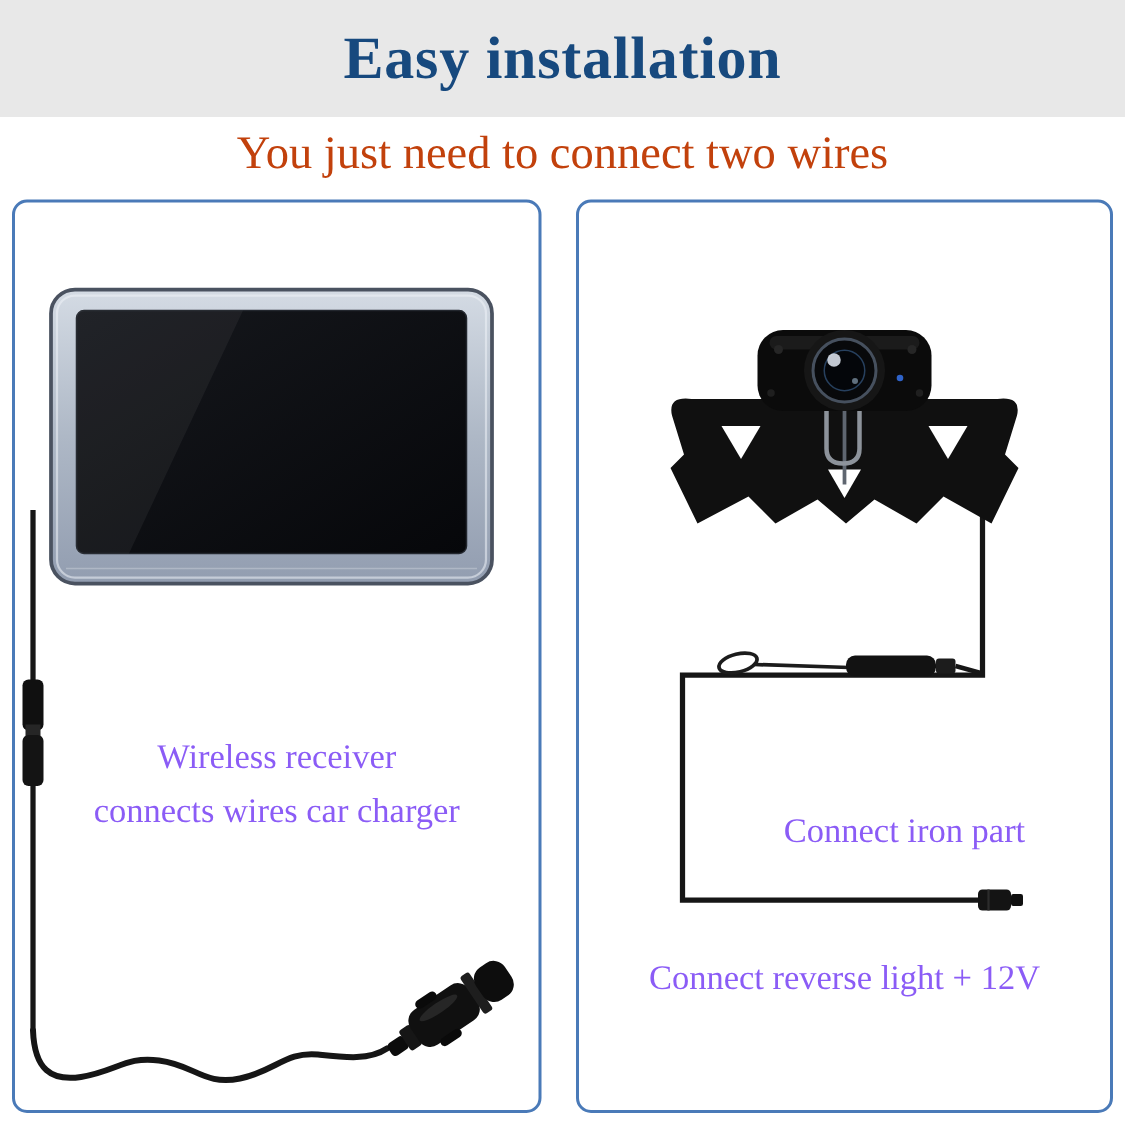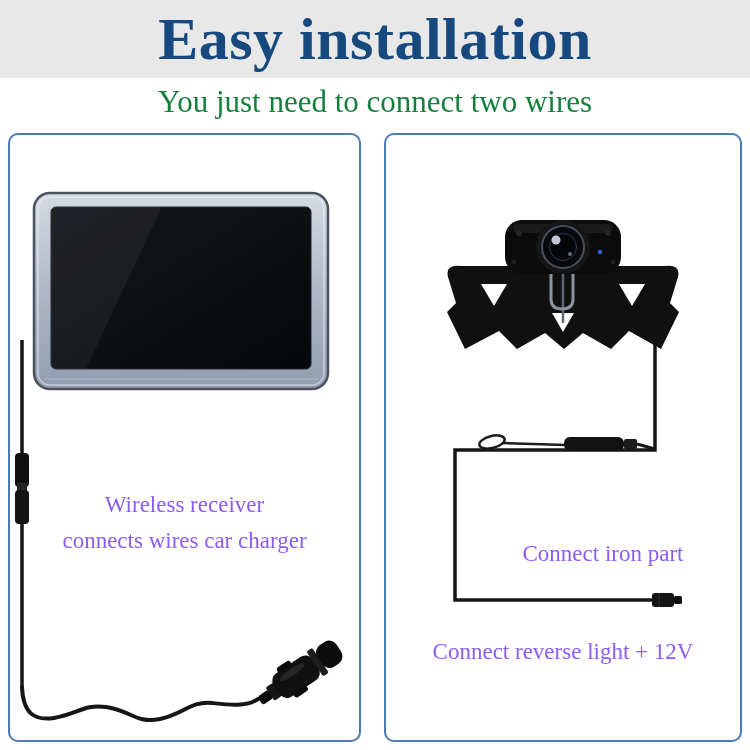--- a/index.html
+++ b/index.html
@@ -7,26 +7,26 @@
     width: 750px; height: 750px; position: relative;
     background: #ffffff; overflow: hidden;
     font-family: "Liberation Serif", serif;
   }
   .banner {
     position: absolute; left: 0; top: 0; width: 750px; height: 78px;
     background: var(--banner-gray, #e8e8e8);
     display: flex; align-items: center; justify-content: center;
   }
   .banner h1 {
-    margin: 0; font-size: 60px; line-height: 1; font-weight: bold;
+    margin: 0; font-size: 40px; line-height: 1; font-weight: bold;
     color: var(--title-blue, #17497e); letter-spacing: 0.5px;
   }
   .subtitle {
     position: absolute; left: 0; top: 84px; width: 750px;
-    text-align: center; font-size: 31px; color: #15803d;
+    text-align: center; font-size: 31px; color: #c2410c;
   }
   .panel {
     position: absolute; top: 133px; height: 609px; box-sizing: border-box;
     border: 2px solid var(--border-blue, #4a7ab8); border-radius: 10px;
     background: #ffffff;
   }
   .panel-left  { left: 8px;  width: 353px; }
   .panel-right { left: 384px; width: 358px; padding-left: 24px; }
   .illus { position: absolute; left: 0; top: 0; width: 100%; height: 100%; display: block; }
   .caption {

